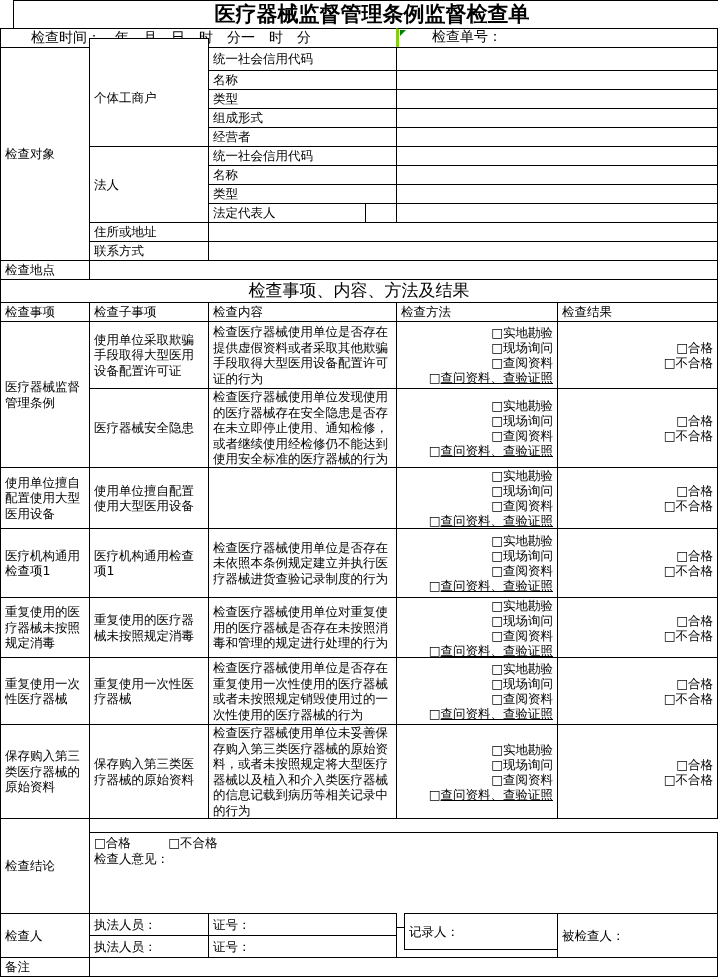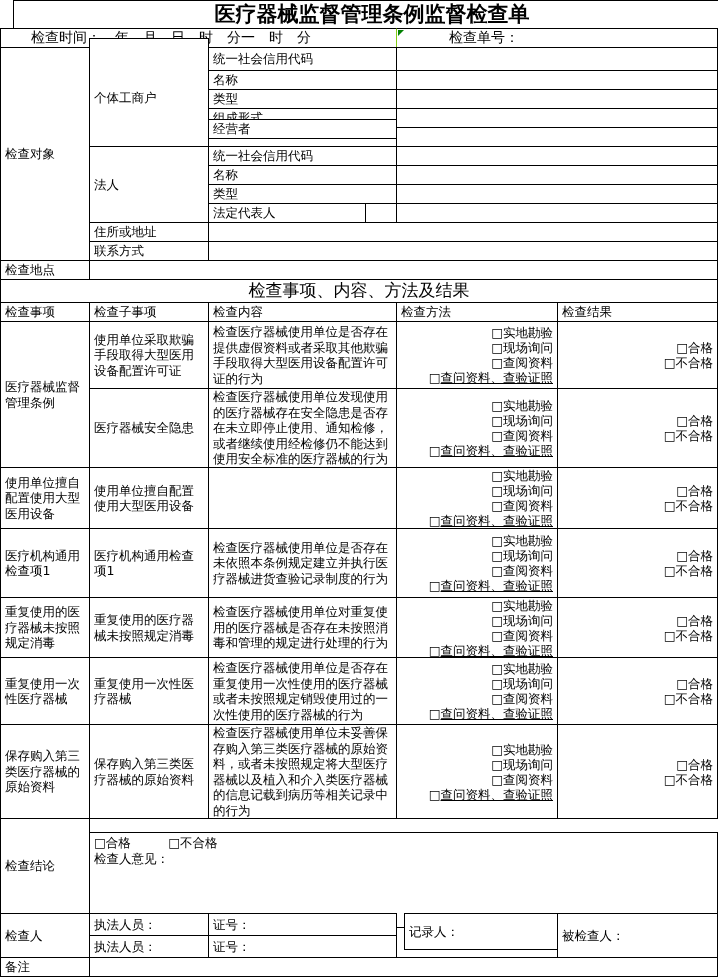--- a/index.html
+++ b/index.html
@@ -4,21 +4,21 @@
 <style>
   html,body{margin:0;padding:0;background:#fff;}
   .sheet{position:relative;width:718px;height:977px;background:#fff;overflow:hidden;
          font-family:"DejaVu Sans",sans-serif;color:#000;}
   .c{position:absolute;box-sizing:border-box;border:1px solid #000;background:#fff;
      display:flex;align-items:center;padding:0 4px;font-size:12.5px;line-height:15.5px;overflow:hidden;}
   .center{justify-content:center;text-align:center;}
   .title{font-size:21px;font-weight:bold;margin-left:13px;}
   .sect{font-size:17px;}
   .time{font-size:14px;border-right:none;padding-left:30px;}
-  .docno{font-size:14px;border-left:1px solid #84cc16;padding-left:52px;}
+  .docno{font-size:14px;border-left:3px solid #84cc16;padding-left:33px;font-family:Liberation Mono, monospace;}
   .tri{position:absolute;left:1px;top:1px;width:0;height:0;
        border-top:6px solid #008000;border-right:6px solid transparent;}
   .col{flex-direction:column;align-items:flex-end;justify-content:center;line-height:15px;}
   .opt{white-space:nowrap;}
   .u{text-decoration:underline;}
   .topalign{flex-direction:column;align-items:flex-start;justify-content:flex-start;padding-top:2px;}
 </style>
 </head>
 <body>
 
@@ -36,21 +36,21 @@
 
   <div class="c" style="left:89px;top:38px;width:120px;height:120px;">个体工商户</div>
   <div class="c" style="left:208px;top:47px;width:189px;height:24px;">统一社会信用代码</div>
   <div class="c" style="left:396px;top:47px;width:322px;height:24px;"></div>
   <div class="c" style="left:208px;top:70px;width:189px;height:20px;">名称</div>
   <div class="c" style="left:396px;top:70px;width:322px;height:20px;"></div>
   <div class="c" style="left:208px;top:89px;width:189px;height:20px;">类型</div>
   <div class="c" style="left:396px;top:89px;width:322px;height:20px;"></div>
   <div class="c" style="left:208px;top:108px;width:189px;height:20px;">组成形式</div>
   <div class="c" style="left:396px;top:108px;width:322px;height:20px;"></div>
-  <div class="c" style="left:208px;top:119px;width:189px;height:20px;">经营者</div>
+  <div class="c" style="left:208px;top:127px;width:189px;height:20px;">经营者</div>
   <div class="c" style="left:396px;top:127px;width:322px;height:20px;"></div>
 
   <div class="c" style="left:89px;top:146px;width:120px;height:77px;">法人</div>
   <div class="c" style="left:208px;top:146px;width:189px;height:20px;">统一社会信用代码</div>
   <div class="c" style="left:396px;top:146px;width:322px;height:20px;"></div>
   <div class="c" style="left:208px;top:165px;width:189px;height:20px;">名称</div>
   <div class="c" style="left:396px;top:165px;width:322px;height:20px;"></div>
   <div class="c" style="left:208px;top:184px;width:189px;height:20px;">类型</div>
   <div class="c" style="left:396px;top:184px;width:322px;height:20px;"></div>
   <div class="c" style="left:208px;top:203px;width:158px;height:20px;">法定代表人</div>

